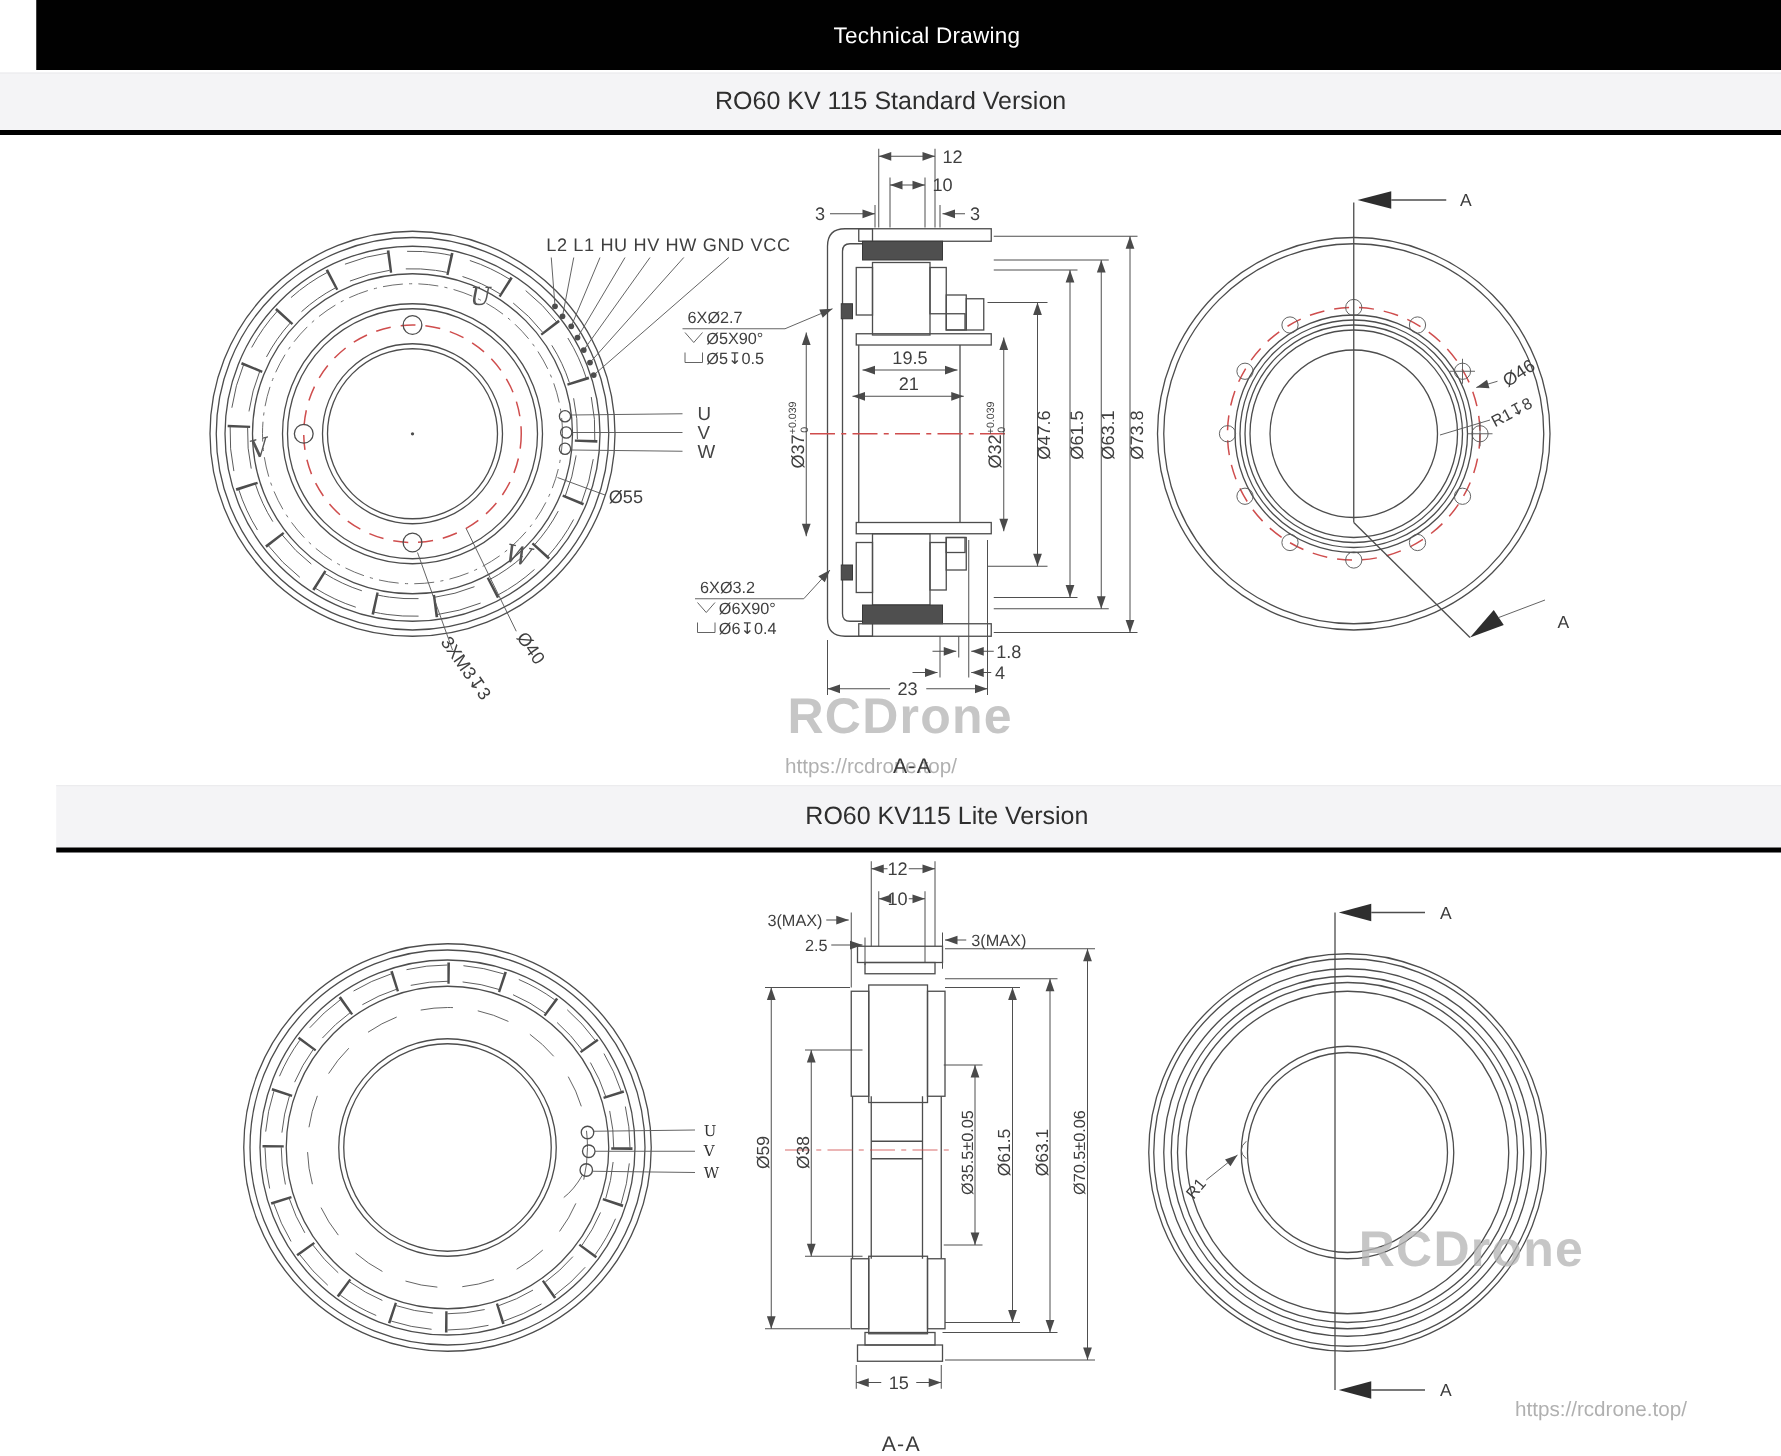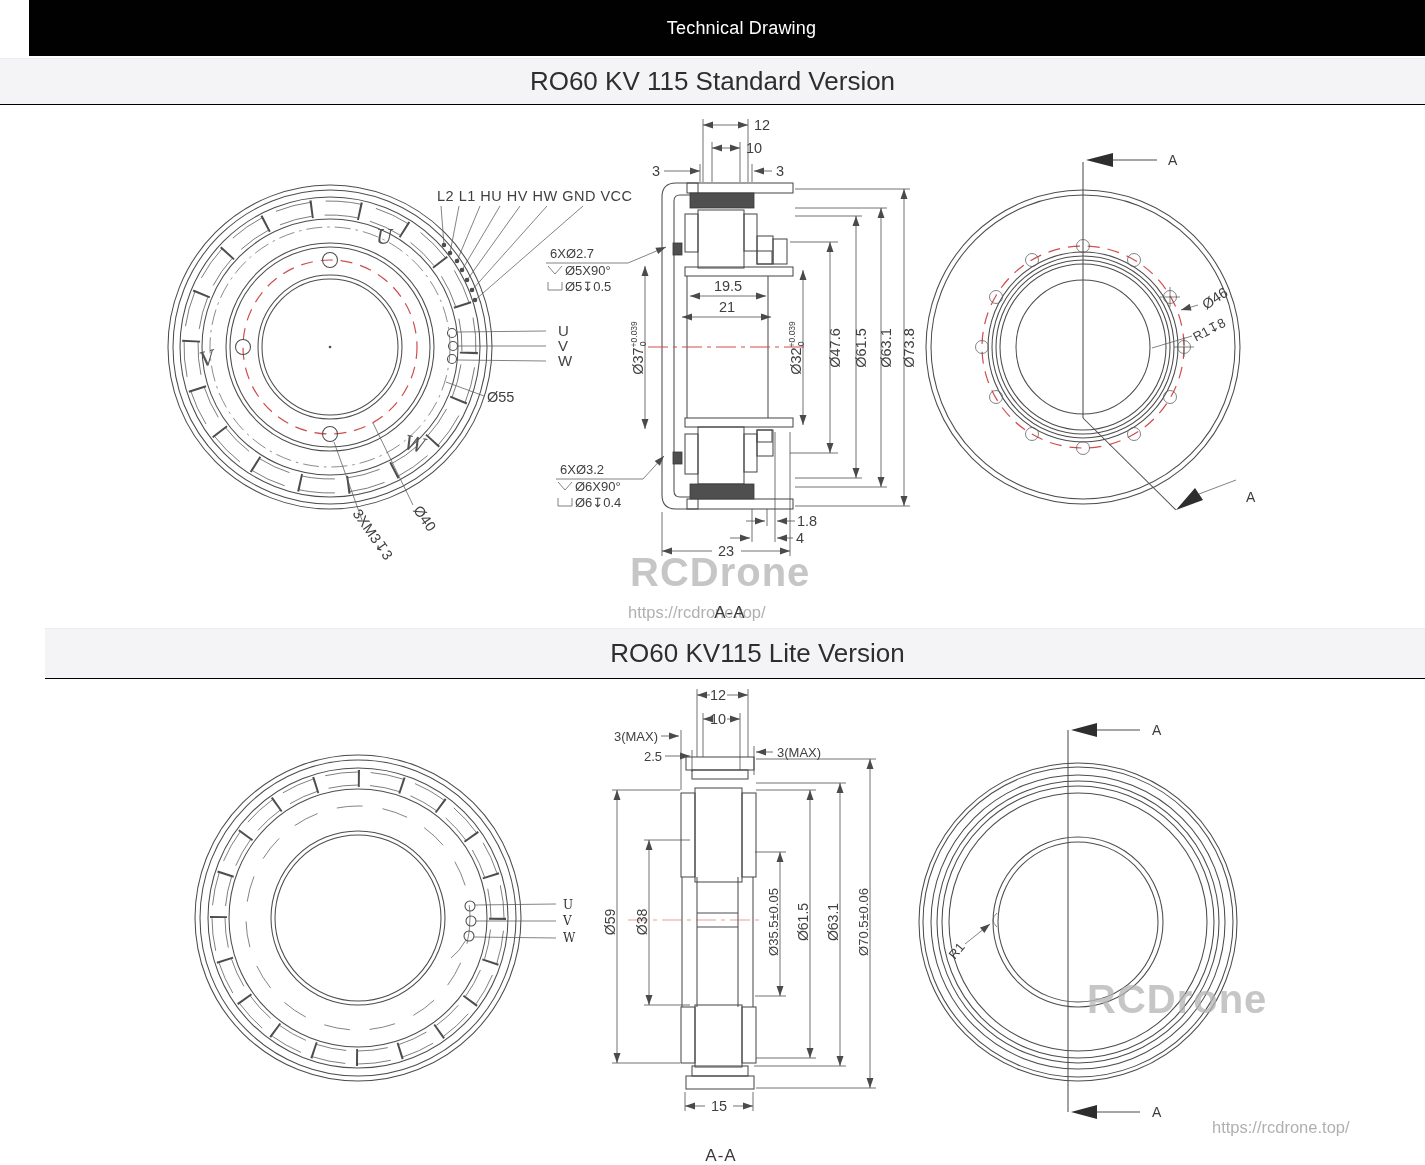--- a/index.html
+++ b/index.html
@@ -1,21 +1,21 @@
 <!DOCTYPE html>
 <html><head>
 <meta charset="utf-8">
 <style>
   html,body{margin:0;padding:0;background:#fff;}
   body{width:1425px;height:1165px;position:relative;font-family:"Liberation Sans","DejaVu Sans",sans-serif;}
   .bar-black{position:absolute;left:0;top:0;width:1425px;height:56px;background:#010101;color:#fff;
     display:flex;align-items:center;justify-content:center;font-size:18px;letter-spacing:.2px;margin-left:29px;}
   .bar-gray{position:absolute;left:0;width:1425px;background:#f4f4f6;color:#2e2e2e;
-    display:flex;align-items:center;justify-content:center;font-size:26px;
-    border-top:1px solid #ececee;border-bottom:1px solid #000000;}
+    display:flex;align-items:center;justify-content:center;font-size:20px;
+    border-top:1px solid #ececee;border-bottom:4px solid #000000;}
   #std-bar{top:58px;height:45px;}
   #lite-bar{top:628px;height:49px;margin-left:45px;}
   svg.drawing{position:absolute;left:0;top:0;}
   .ln{stroke:#4d4d4d;stroke-width:1.05;fill:none;}
   .thin{stroke:#5a5a5a;stroke-width:.75;fill:none;}
   .dim{stroke:#4f4f4f;stroke-width:.8;fill:none;}
   .red{stroke:#cf4d4d;stroke-width:1.1;fill:none;}
   .redc{stroke:#cf4d4d;stroke-width:1.2;fill:none;stroke-dasharray:12 8;}
   .phantom{stroke:#6e6e6e;stroke-width:.8;fill:none;stroke-dasharray:16 5 2.5 5;}
   text{fill:#3f3f3f;stroke:none;font-family:"Liberation Sans","DejaVu Sans",sans-serif;}

